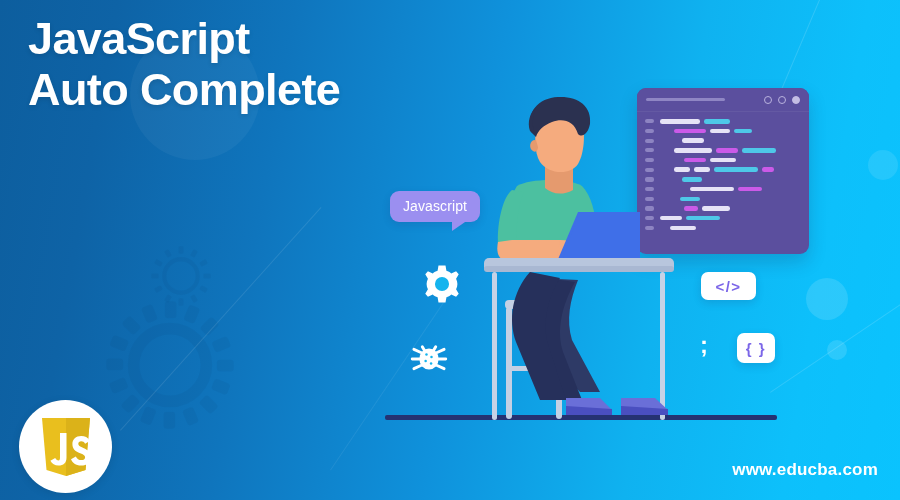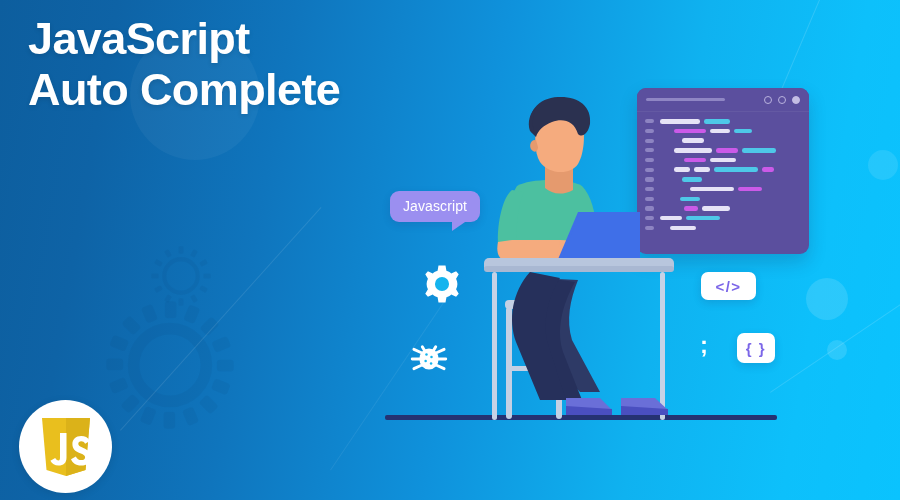--- a/index.html
+++ b/index.html
@@ -536,14 +536,15 @@
                  C34.4 23.5 37.8 20.1 43.2 20.1
                  C47 20.1 49.8 21.4 51.7 24.9 L47.1 27.8
                  C46.1 26 45 25.3 43.2 25.3 C41.4 25.3 40.3 26.4 40.3 27.8
                  C40.3 29.5 41.4 30.2 43.9 31.3 L45.3 31.9
                  C50.3 34.1 53.2 36.3 53.2 41.3 C53.2 46.7 48.9 49.6 43.2 49.6
                  C37.6 49.6 34.4 47 33 43.3 Z"></path>
       </g>
     </svg>
   </div>
 
+  <div id="site-url">www.educba.com</div>
 
 </div>
 
 </body></html>

